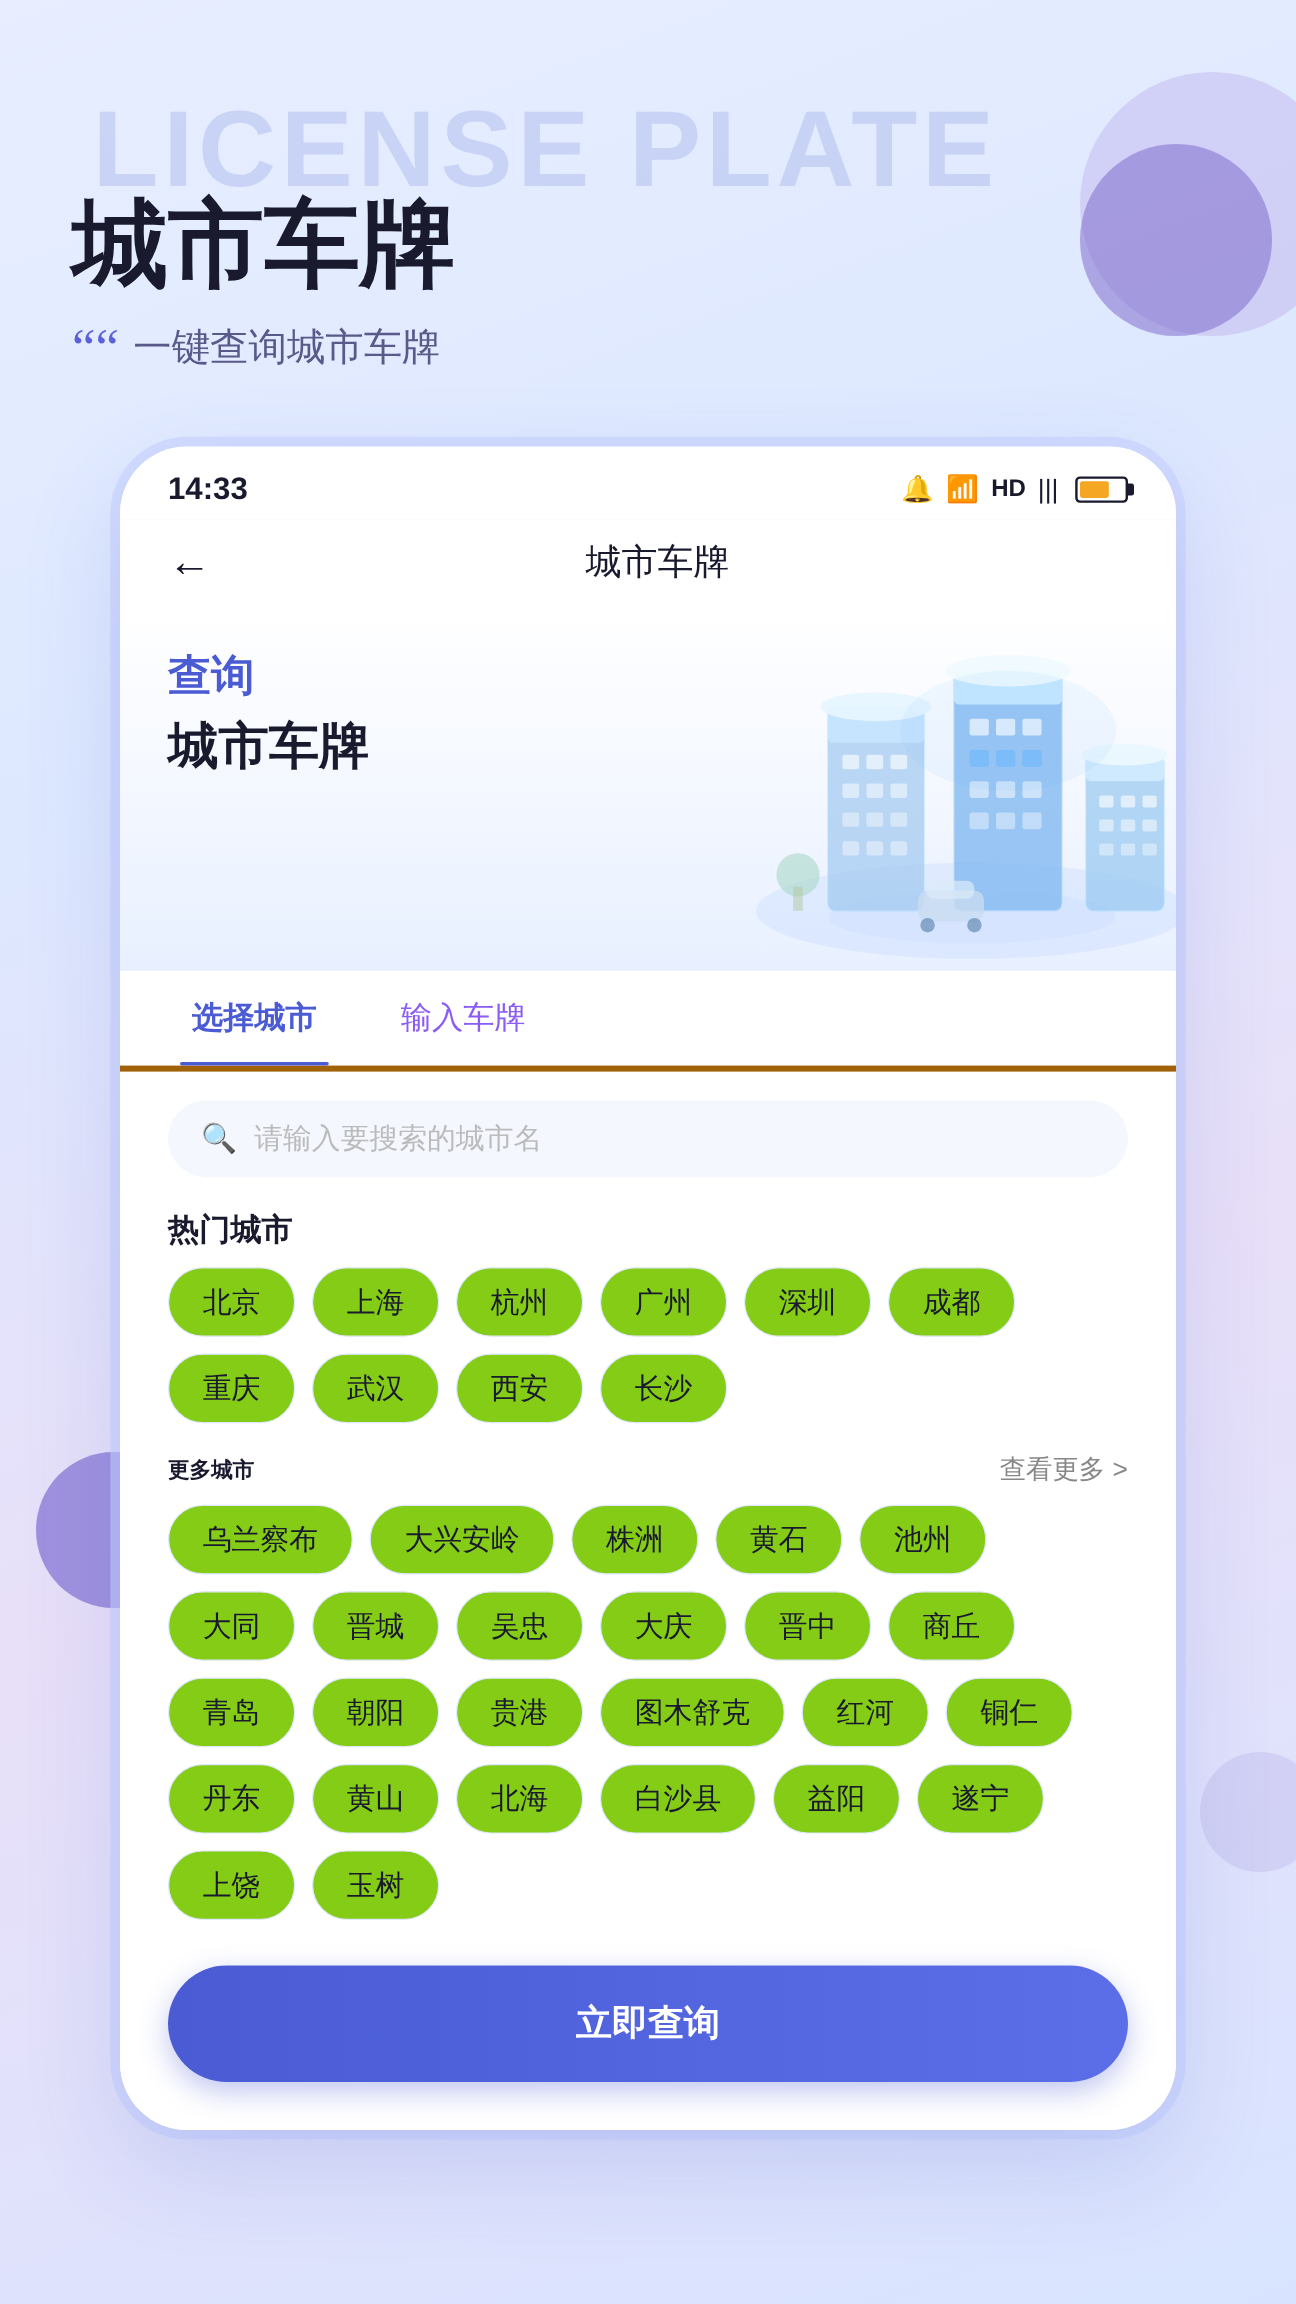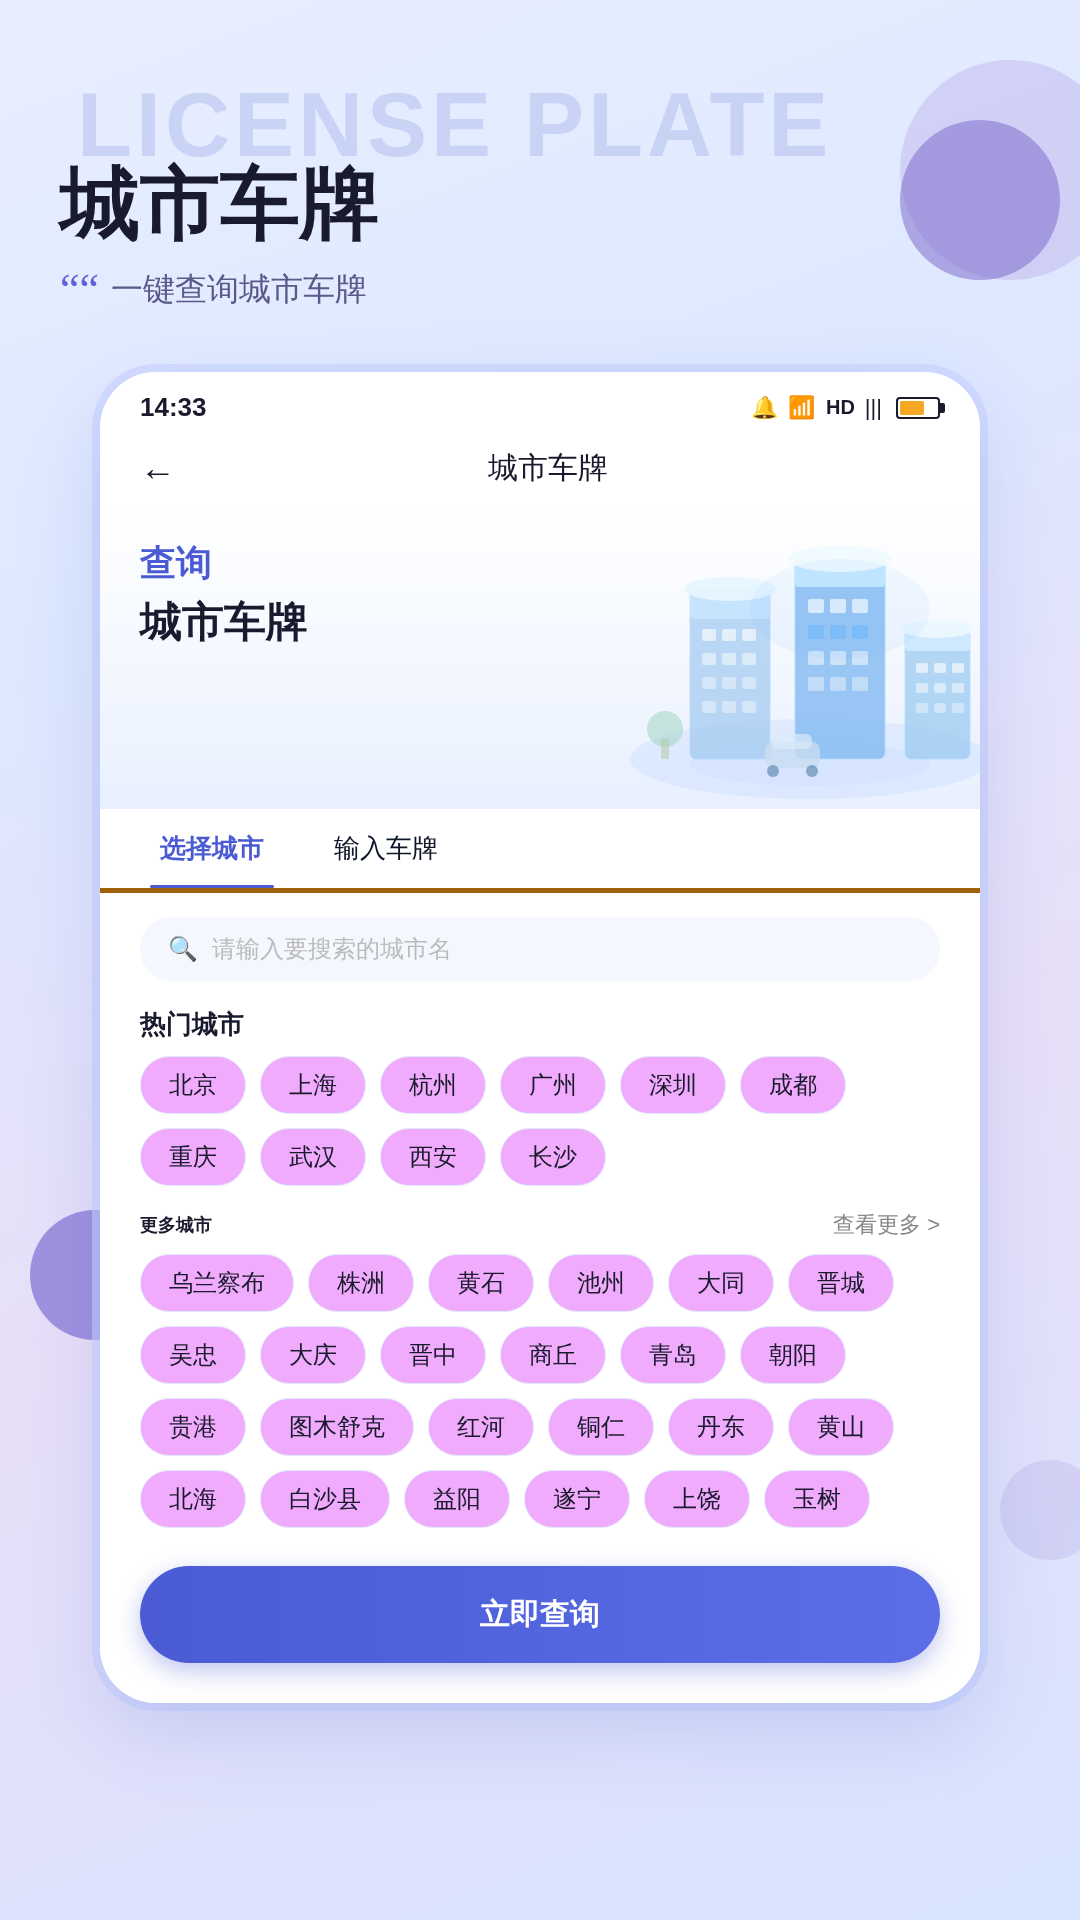--- a/index.html
+++ b/index.html
@@ -236,21 +236,21 @@
       display: flex;
       padding: 0 40px;
       border-bottom: 5px solid #a16207;
       background: #fff;
     }
 
     .tab {
       padding: 22px 20px;
       font-size: 26px;
       cursor: pointer;
-      color: #0f172a;
+      color: #8b5cf6;
       margin-right: 30px;
       position: relative;
     }
 
     .tab.active {
       color: #4a5bd4;
       font-weight: 600;
     }
 
     .tab.active::after {
@@ -295,21 +295,21 @@
 
     
     .city-grid {
       display: flex;
       flex-wrap: wrap;
       gap: 14px;
       padding: 0 40px 14px 40px;
     }
 
     .city-tag {
-      background: #f0abfc;
+      background: #84cc16;
       border: 1px solid #e0e8ff;
       border-radius: 30px;
       padding: 12px 28px;
       font-size: 24px;
       color: #1a1a2e;
       cursor: pointer;
       white-space: nowrap;
     }
 
     
@@ -484,20 +484,21 @@
         <div class="city-tag">西安</div>
         <div class="city-tag">长沙</div>
       </div>
 
     <div class="more-header">
       <span class="more-title">更多城市</span>
       <span class="more-link">查看更多 &gt;</span>
     </div>
     <div class="city-grid" id="more-cities-container">
     <div class="city-tag">乌兰察布</div>
+        <div class="city-tag">大兴安岭</div>
         <div class="city-tag">株洲</div>
         <div class="city-tag">黄石</div>
         <div class="city-tag">池州</div>
         <div class="city-tag">大同</div>
         <div class="city-tag">晋城</div>
         <div class="city-tag">吴忠</div>
         <div class="city-tag">大庆</div>
         <div class="city-tag">晋中</div>
         <div class="city-tag">商丘</div>
         <div class="city-tag">青岛</div>

